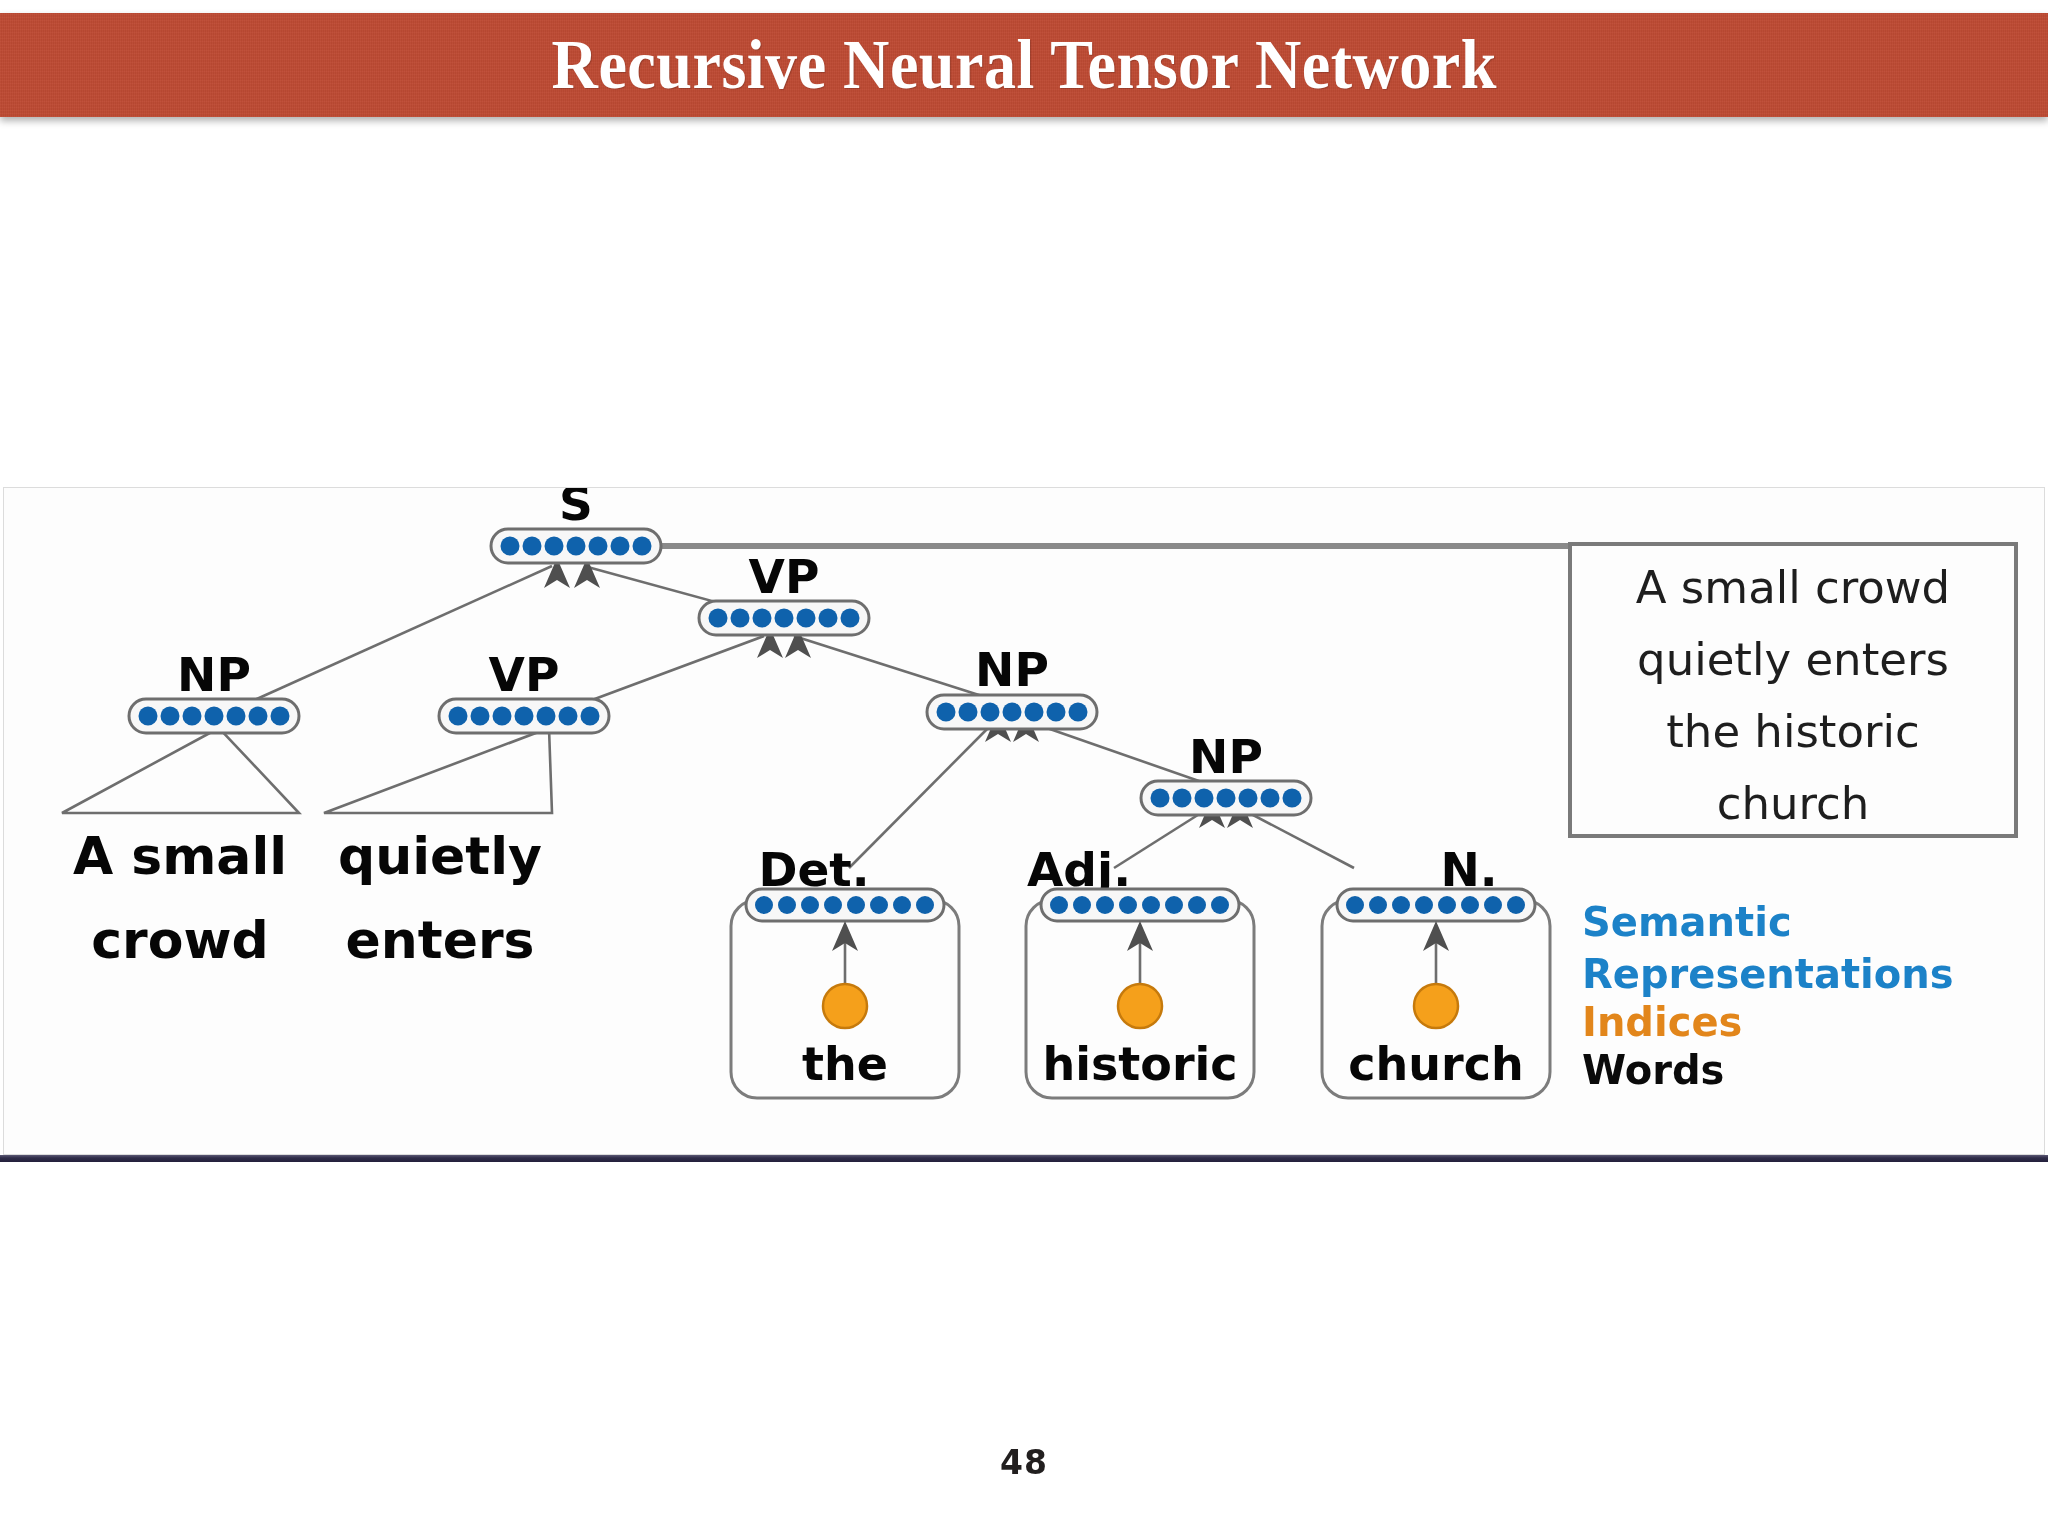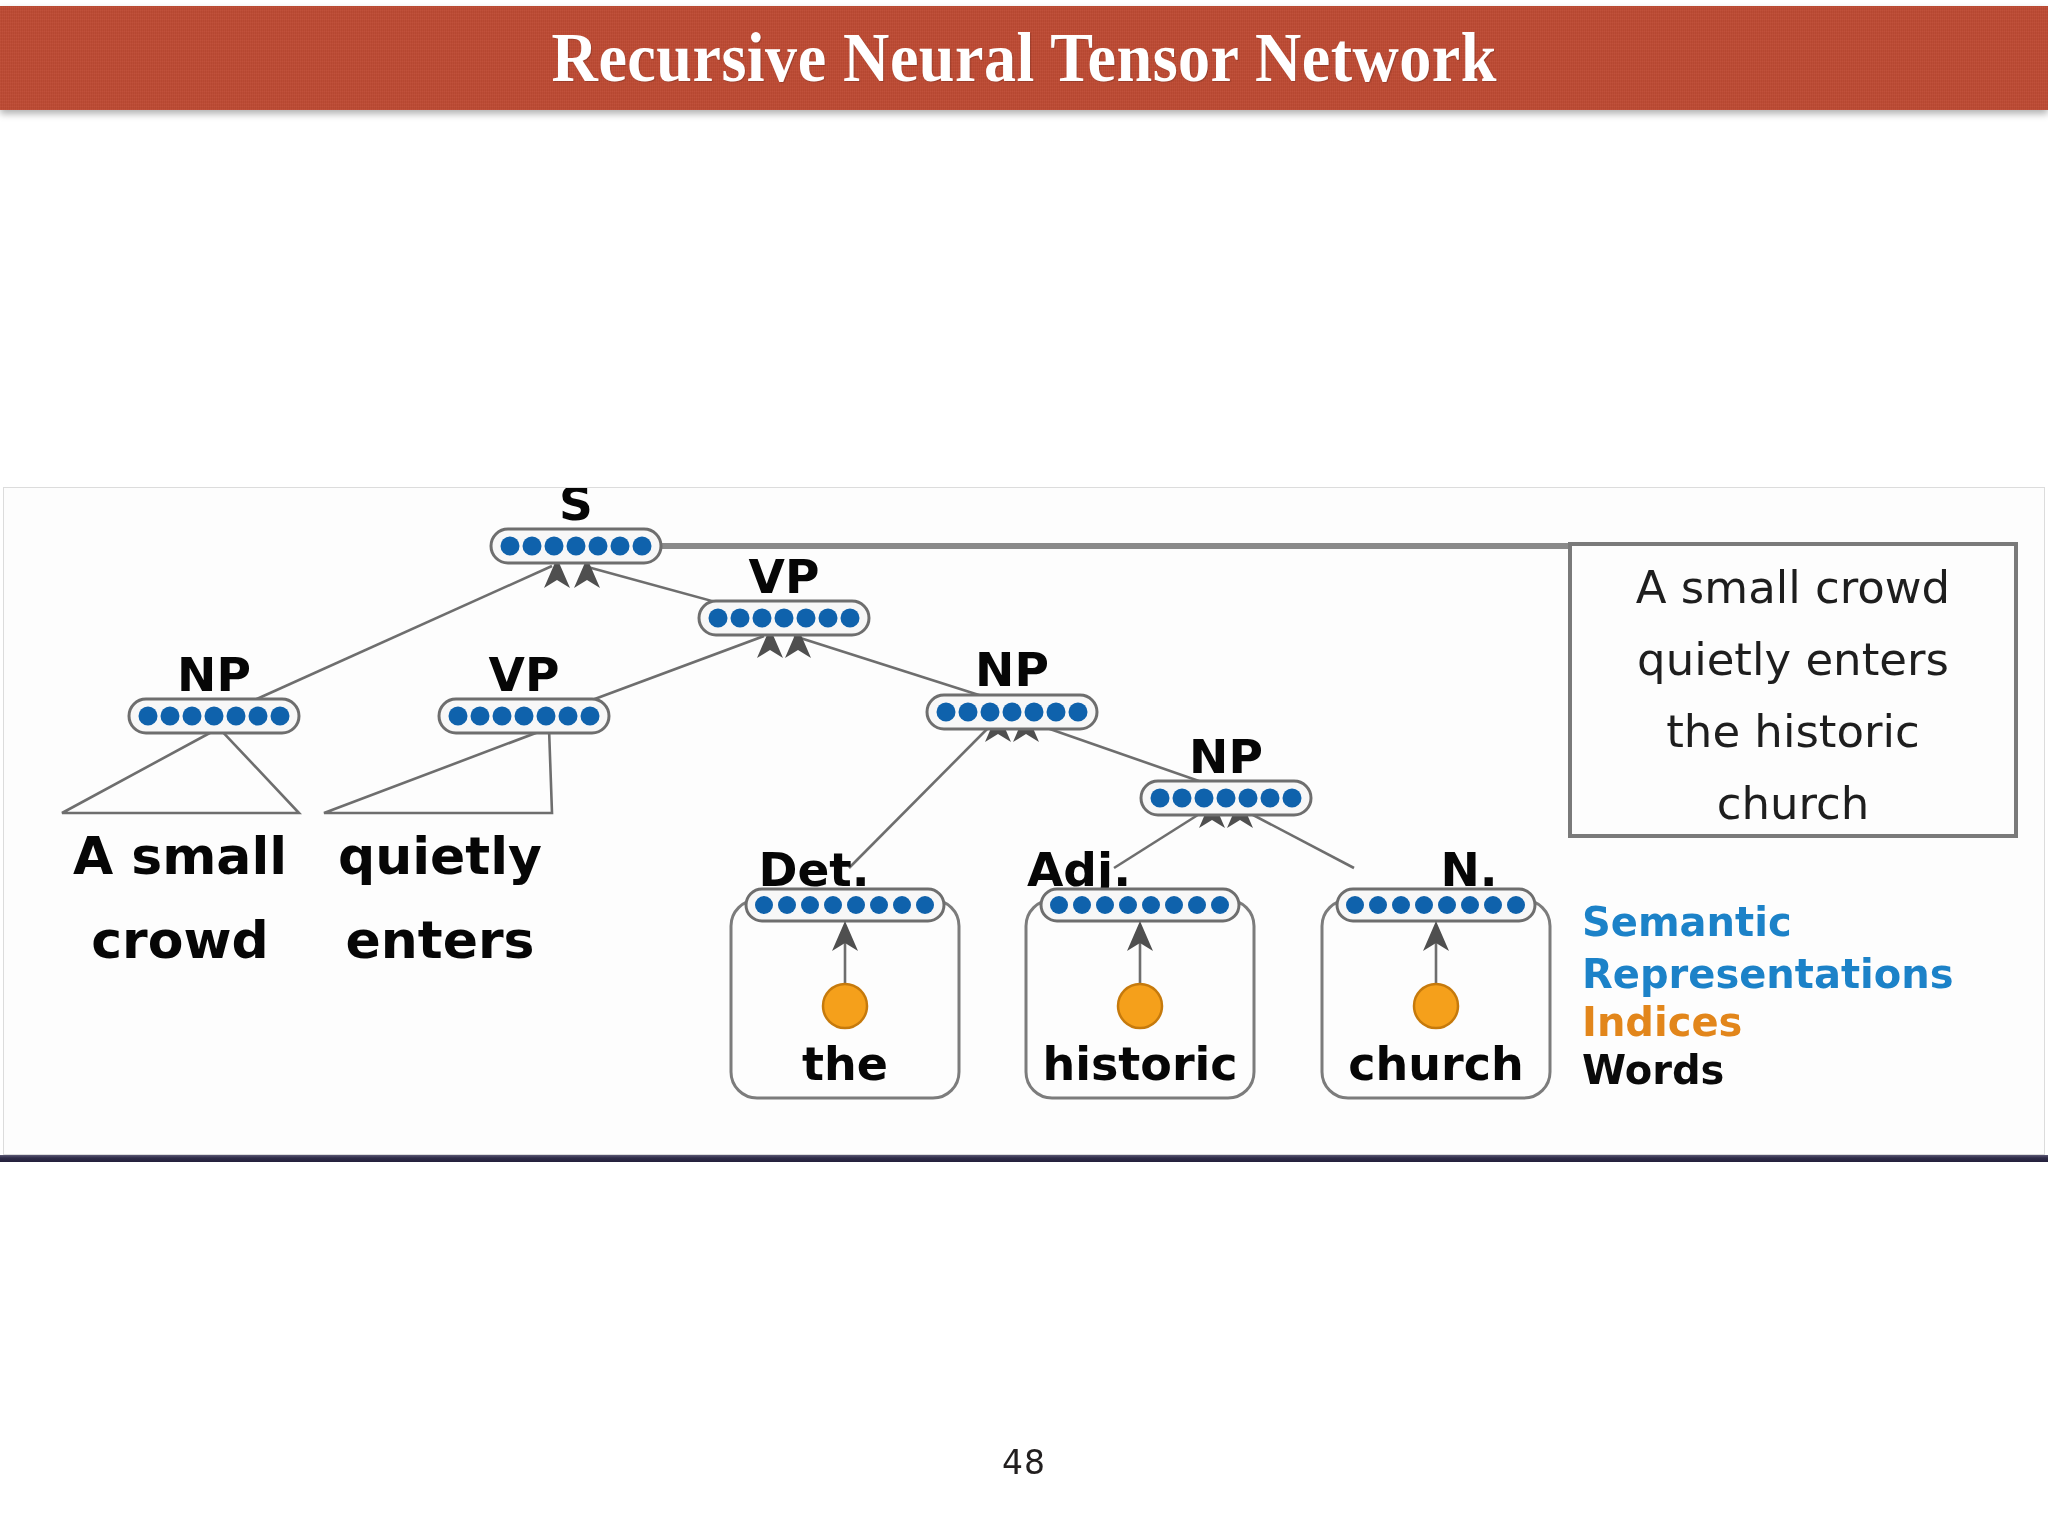--- a/index.html
+++ b/index.html
@@ -11,21 +11,21 @@
     width: 2048px;
     height: 1536px;
     position: relative;
     font-family: "Liberation Sans", sans-serif;
     overflow: hidden;
   }
 
   
   #title-banner {
     position: absolute;
-    left: 0; top: 6px;
+    left: 0; top: 13px;
     width: 2048px;
     height: 104px;
     background: #BE4A33;
     background-image:
       repeating-linear-gradient(90deg, rgba(255,255,255,0.022) 0 1px, rgba(0,0,0,0.022) 1px 2px),
       repeating-linear-gradient(0deg, rgba(255,255,255,0.018) 0 1px, rgba(0,0,0,0.018) 1px 3px);
     display: flex;
     align-items: center;
     justify-content: center;
     box-shadow: 0 4px 7px rgba(0,0,0,0.30);
@@ -74,21 +74,21 @@
   }
 
   
   #page-number {
     position: absolute;
     left: 0;
     top: 1443px;
     width: 2048px;
     text-align: center;
     font-family: "DejaVu Sans", sans-serif;
-    font-weight: 400;
+    font-weight: 700;
     font-size: 33px;
     color: #221F1F;
     letter-spacing: 1px;
   }
 
   
   .lbl {
     font-family: "DejaVu Sans", "Liberation Sans", sans-serif;
     font-weight: bold;
     fill: #060606;

